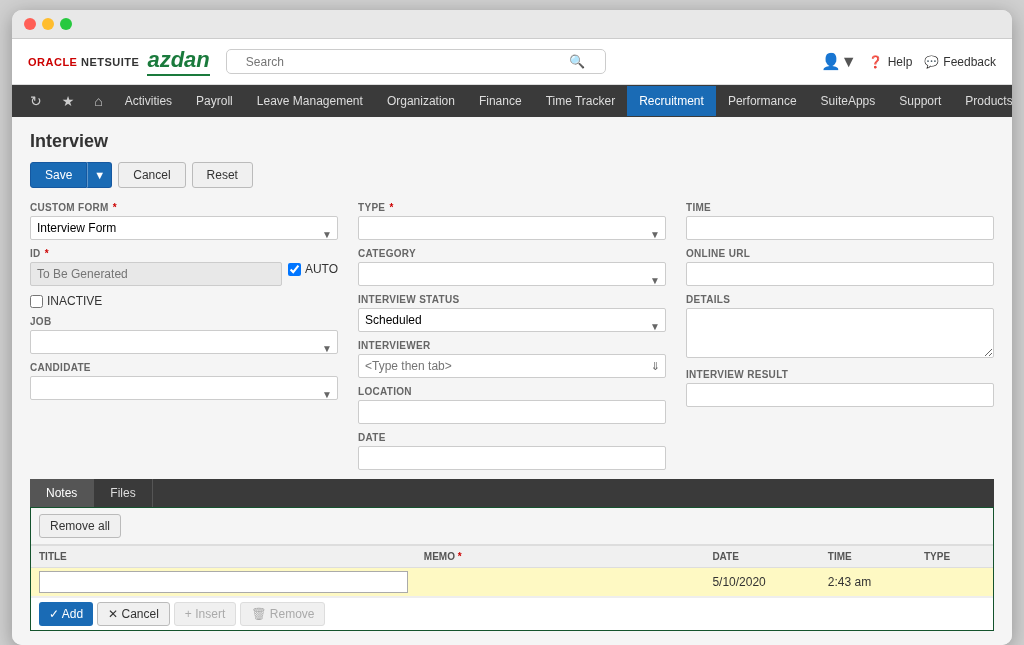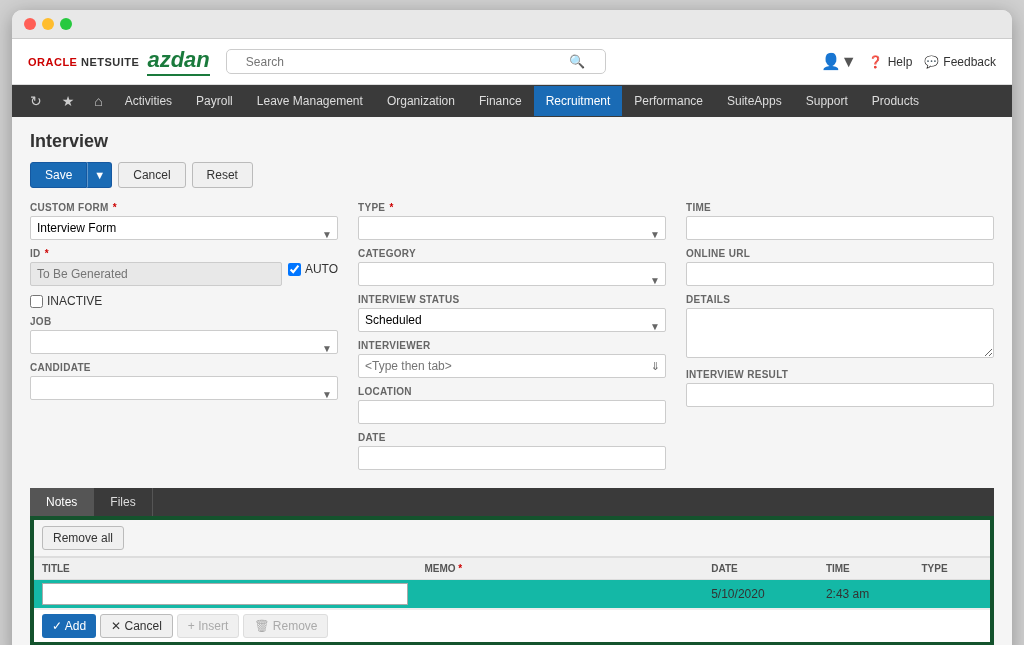--- a/index.html
+++ b/index.html
@@ -289,43 +289,43 @@
       border-radius: 2px;
       padding: 4px 6px;
       font-size: 12px;
       background: #fff;
       resize: vertical;
       height: 50px;
     }
 
     
     .tabs-section {
-      margin-top: 10px;
+      margin-top: 1px;
     }
     .tab-header {
       background: #3a3a3a;
       display: flex;
       align-items: center;
     }
     .tab-item {
       color: #ddd;
       padding: 7px 16px;
       font-size: 12px;
       cursor: pointer;
       border-right: 1px solid #555;
     }
     .tab-item.active {
       background: #555;
       color: #fff;
     }
 
     
     .table-section {
-      background: #14b8a6;
-      border: 4px solid #14532d;
+      background: #fef9c3;
+      border: 1px solid #14532d;
     }
     .table-toolbar {
       padding: 6px 8px;
       border-bottom: 1px solid #ddd;
       background: #f5f5f5;
     }
     .btn-remove-all {
       background: #f0f0f0;
       color: #333;
       border: 1px solid #bbb;
@@ -439,20 +439,21 @@
 
   <div class="nav-bar">
     <span class="nav-icon">↻</span>
     <span class="nav-icon">★</span>
     <span class="nav-icon">⌂</span>
     <span class="nav-item">Activities</span>
     <span class="nav-item">Payroll</span>
     <span class="nav-item">Leave Management</span>
     <span class="nav-item">Organization</span>
     <span class="nav-item">Finance</span>
+    <span class="nav-item">Time Tracker</span>
     <span class="nav-item active">Recruitment</span>
     <span class="nav-item">Performance</span>
     <span class="nav-item">SuiteApps</span>
     <span class="nav-item">Support</span>
     <span class="nav-item">Products</span>
   </div>
 
   <div class="content">
 
     <div class="page-title">Interview</div>

